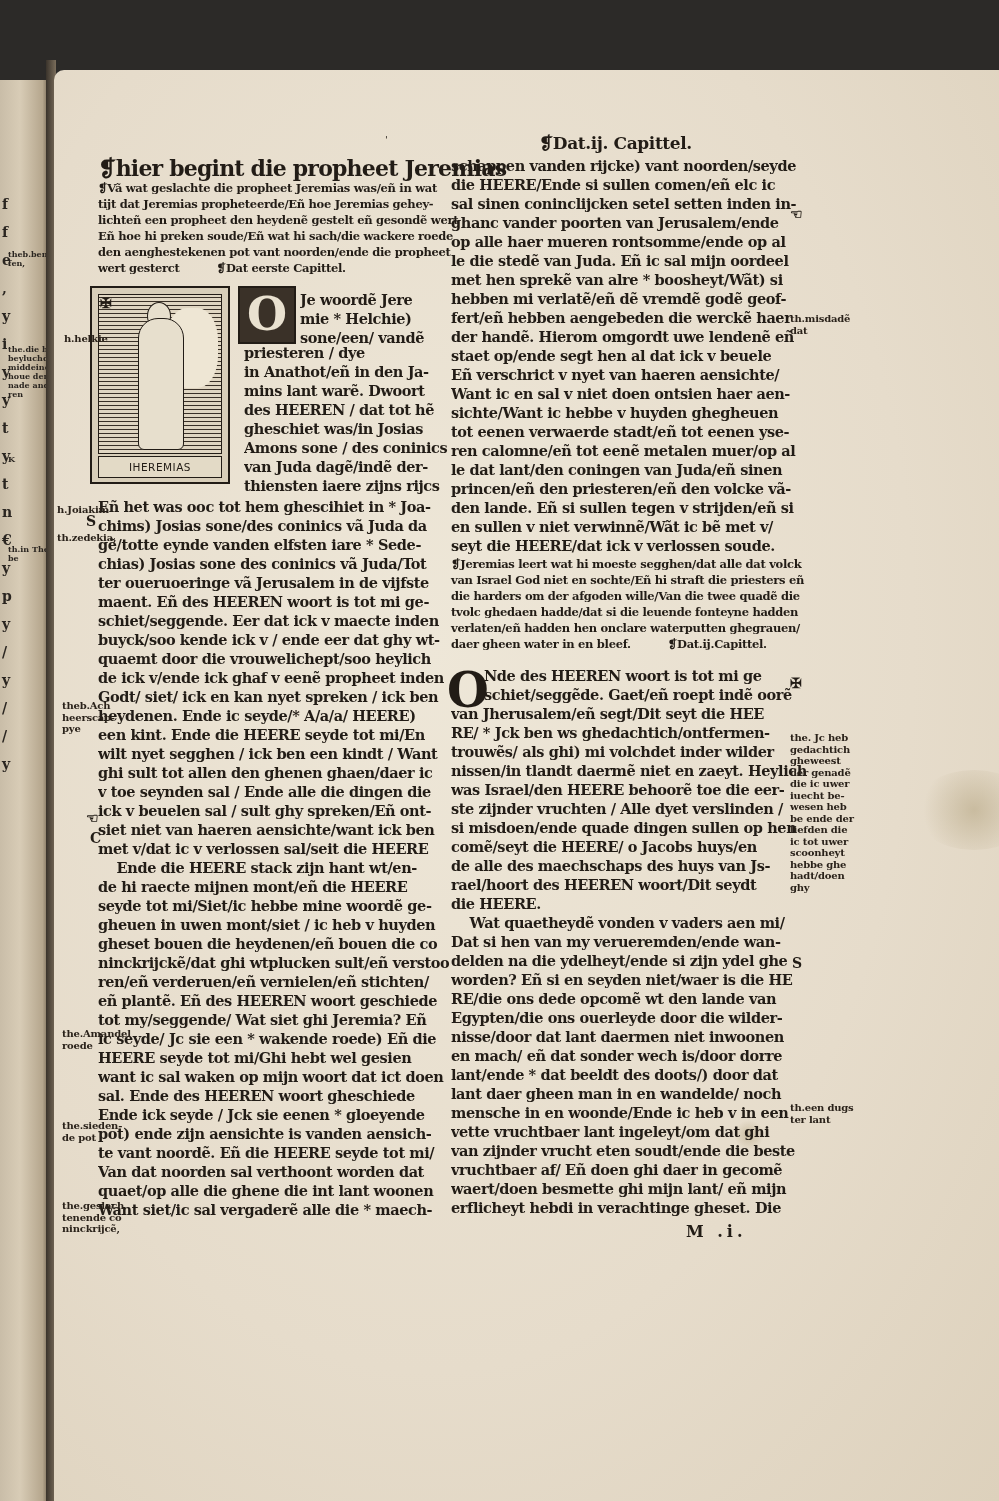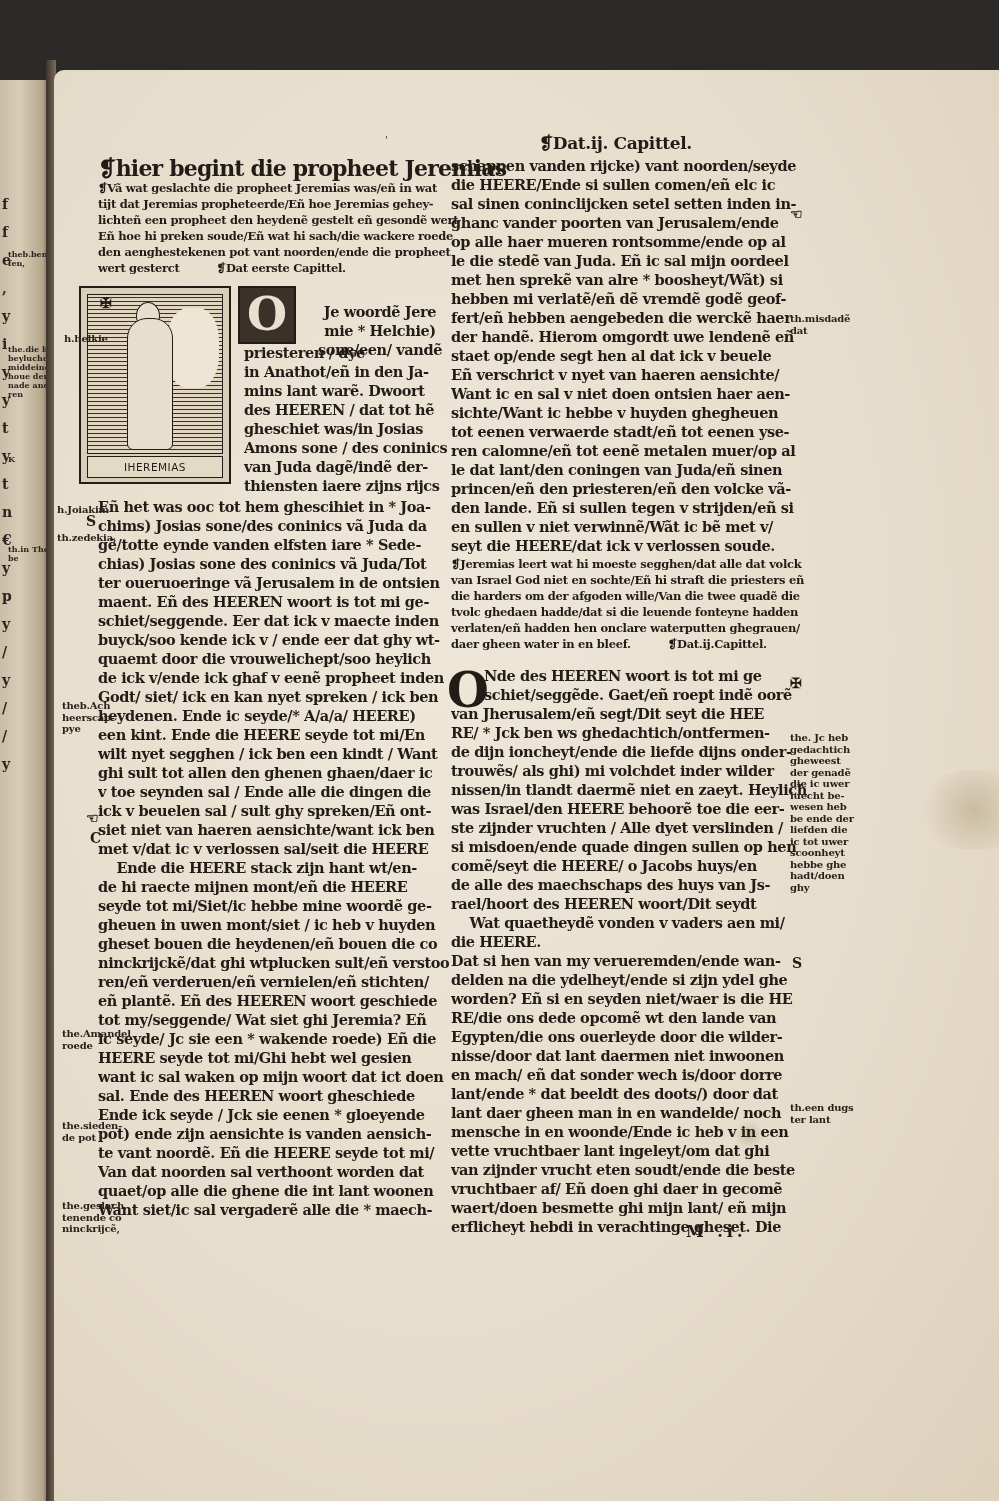--- a/index.html
+++ b/index.html
@@ -35,21 +35,21 @@
   .col {
     position:absolute; font-size:14.5px; line-height:19px;
     color:#221c16; font-weight:bold; font-family:"DejaVu Serif", serif;
     letter-spacing:-0.4px; white-space:nowrap;
   }
   .col-left { left:44px; top:86px; width:360px; }
   .title-main { font-size:22px; line-height:24px; letter-spacing:-0.8px; display:block; }
   .summary { font-size:11.5px; line-height:16px; letter-spacing:-0.3px; display:block; }
   .line { display:block; height:19px; overflow:hidden; }
   .woodcut {
-    position:absolute; left:25px; top:216px; width:152px; height:198px;
+    position:absolute; left:36px; top:216px; width:140px; height:198px;
     border:2px solid #221c16; background:#d8ceb9;
     box-sizing:border-box; overflow:hidden;
   }
   .woodcut-hatch {
     position:absolute; inset:6px 6px 28px 6px;
     background:repeating-linear-gradient(0deg,#e0d6c2 0 3px,#3a3128 3px 4px);
     border:1px solid #221c16;
   }
   .woodcut-figure {
     position:absolute; left:46px; top:30px; width:44px; height:130px;
@@ -160,42 +160,42 @@
 
   <div class="woodcut">
     <div class="woodcut-hatch"></div>
     <div class="woodcut-cloud"></div>
     <div class="woodcut-head"></div>
     <div class="woodcut-figure"></div>
     <div class="woodcut-label">IHEREMIAS</div>
   </div>
   <div class="initial-O">O</div>
 
-  <div class="col" style="left:246px;top:232px;width:160px;text-align:center;">
+  <div class="col" style="left:246px;top:220px;width:160px;">
     <span class="line">Je woordẽ Jere</span>
     <span class="line">mie * Helchie)</span>
     <span class="line">sone/een/ vandẽ</span>
   </div>
   <div class="col" style="left:190px;top:273px;width:216px;">
     <span class="line">priesteren / dye</span>
     <span class="line">in Anathot/eñ in den Ja-</span>
     <span class="line">mins lant warẽ. Dwoort</span>
     <span class="line">des HEEREN / dat tot hẽ</span>
     <span class="line">gheschiet was/in Josias</span>
     <span class="line">Amons sone / des coninics</span>
     <span class="line">van Juda dagẽ/indẽ der-</span>
     <span class="line">thiensten iaere zijns rijcs</span>
   </div>
 
   <div class="col" style="left:44px;top:427px;width:362px;">
     <span class="line">Eñ het was ooc tot hem ghescihiet in * Joa-</span>
     <span class="line">chims) Josias sone/des coninics vã Juda da</span>
     <span class="line">gẽ/totte eynde vanden elfsten iare * Sede-</span>
     <span class="line">chias) Josias sone des coninics vã Juda/Tot</span>
-    <span class="line">ter oueruoeringe vã Jerusalem in de ontsien</span>
+    <span class="line">ter oueruoeringe vã Jerusalem in de vijfste</span>
     <span class="line">maent. Eñ des HEEREN woort is tot mi ge-</span>
     <span class="line">schiet/seggende. Eer dat ick v maecte inden</span>
     <span class="line">buyck/soo kende ick v / ende eer dat ghy wt-</span>
     <span class="line">quaemt door die vrouwelichept/soo heylich</span>
     <span class="line">de ick v/ende ick ghaf v eenẽ propheet inden</span>
     <span class="line">Godt/ siet/ ick en kan nyet spreken / ick ben</span>
     <span class="line">heydenen. Ende ic seyde/* A/a/a/ HEERE)</span>
     <span class="line">een kint. Ende die HEERE seyde tot mi/En</span>
     <span class="line">wilt nyet segghen / ick ben een kindt / Want</span>
     <span class="line">ghi sult tot allen den ghenen ghaen/daer ic</span>
@@ -261,31 +261,30 @@
 
   <div class="initial-O2">O</div>
 
   <div class="col" style="left:430px;top:596px;width:335px;">
     <span class="line">Nde des HEEREN woort is tot mi ge</span>
     <span class="line">schiet/seggẽde. Gaet/eñ roept indẽ oorẽ</span>
   </div>
   <div class="col" style="left:397px;top:634px;width:368px;">
     <span class="line">van Jherusalem/eñ segt/Dit seyt die HEE</span>
     <span class="line">RE/ * Jck ben ws ghedachtich/ontfermen-</span>
-    <span class="line">de dijn ioncheyt/ende die liefde dijns onder-</span>
     <span class="line">trouwẽs/ als ghi) mi volchdet inder wilder</span>
     <span class="line">nissen/in tlandt daermẽ niet en zaeyt. Heylich</span>
     <span class="line">was Israel/den HEERE behoorẽ toe die eer-</span>
     <span class="line">ste zijnder vruchten / Alle dyet verslinden /</span>
     <span class="line">si misdoen/ende quade dingen sullen op hen</span>
     <span class="line">comẽ/seyt die HEERE/ o Jacobs huys/en</span>
     <span class="line">de alle des maechschaps des huys van Js-</span>
     <span class="line">rael/hoort des HEEREN woort/Dit seydt</span>
+    <span class="line">die HEERE.</span>
     <span class="line" style="white-space:pre">    Wat quaetheydẽ vonden v vaders aen mi/</span>
-    <span class="line">die HEERE.</span>
     <span class="line">Dat si hen van my verueremden/ende wan-</span>
     <span class="line">delden na die ydelheyt/ende si zijn ydel ghe</span>
     <span class="line">worden? Eñ si en seyden niet/waer is die HE</span>
     <span class="line">RE/die ons dede opcomẽ wt den lande van</span>
     <span class="line">Egypten/die ons ouerleyde door die wilder-</span>
     <span class="line">nisse/door dat lant daermen niet inwoonen</span>
     <span class="line">en mach/ eñ dat sonder wech is/door dorre</span>
     <span class="line">lant/ende * dat beeldt des doots/) door dat</span>
     <span class="line">lant daer gheen man in en wandelde/ noch</span>
     <span class="line">mensche in en woonde/Ende ic heb v in een</span>

